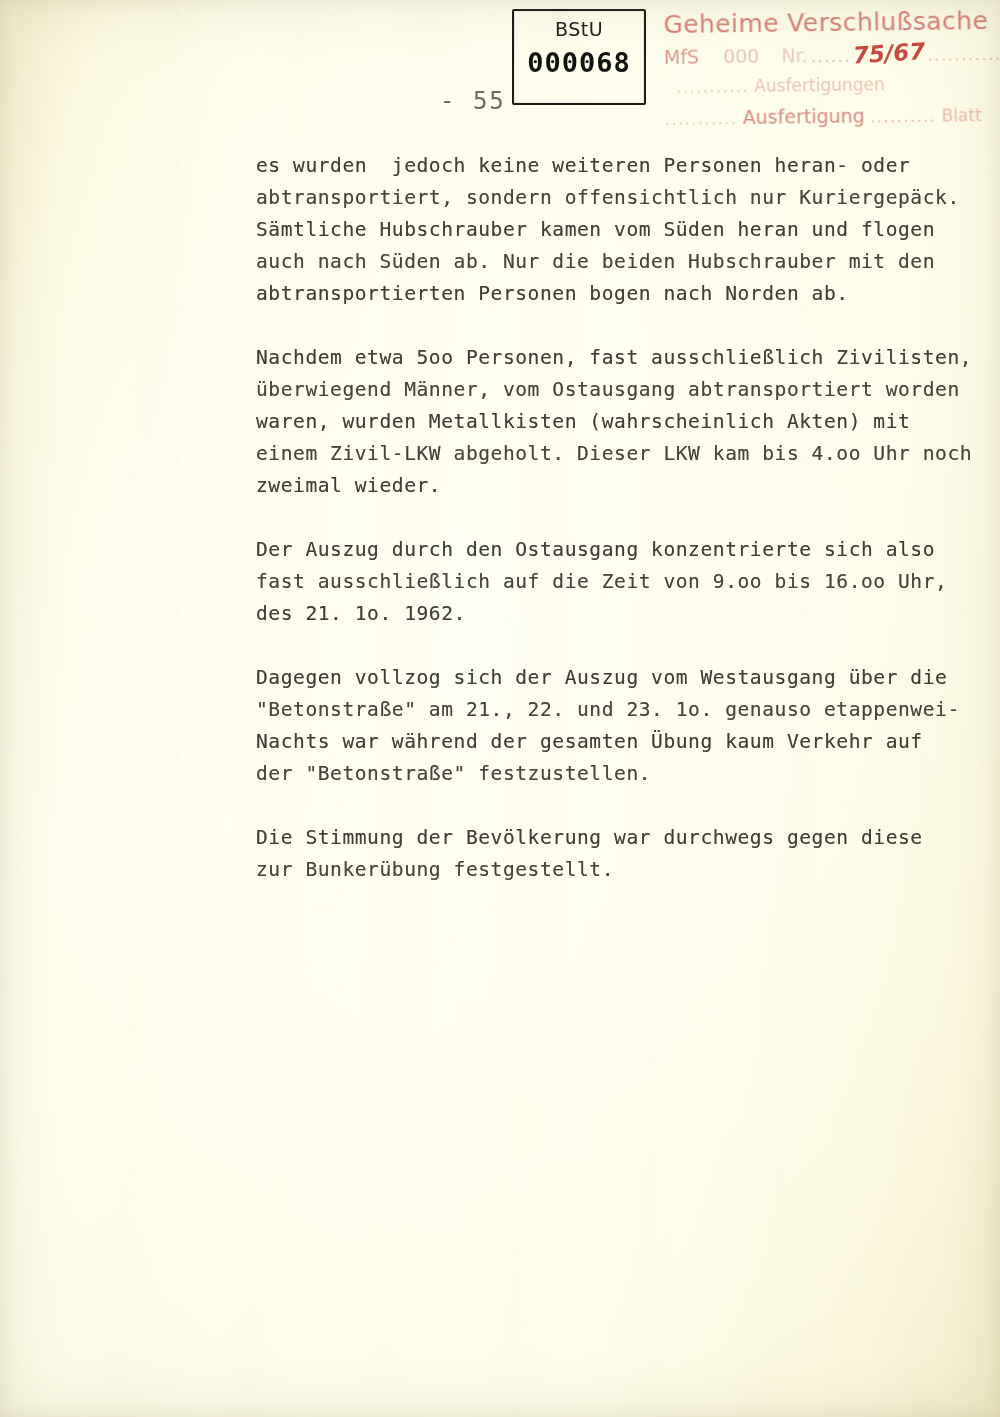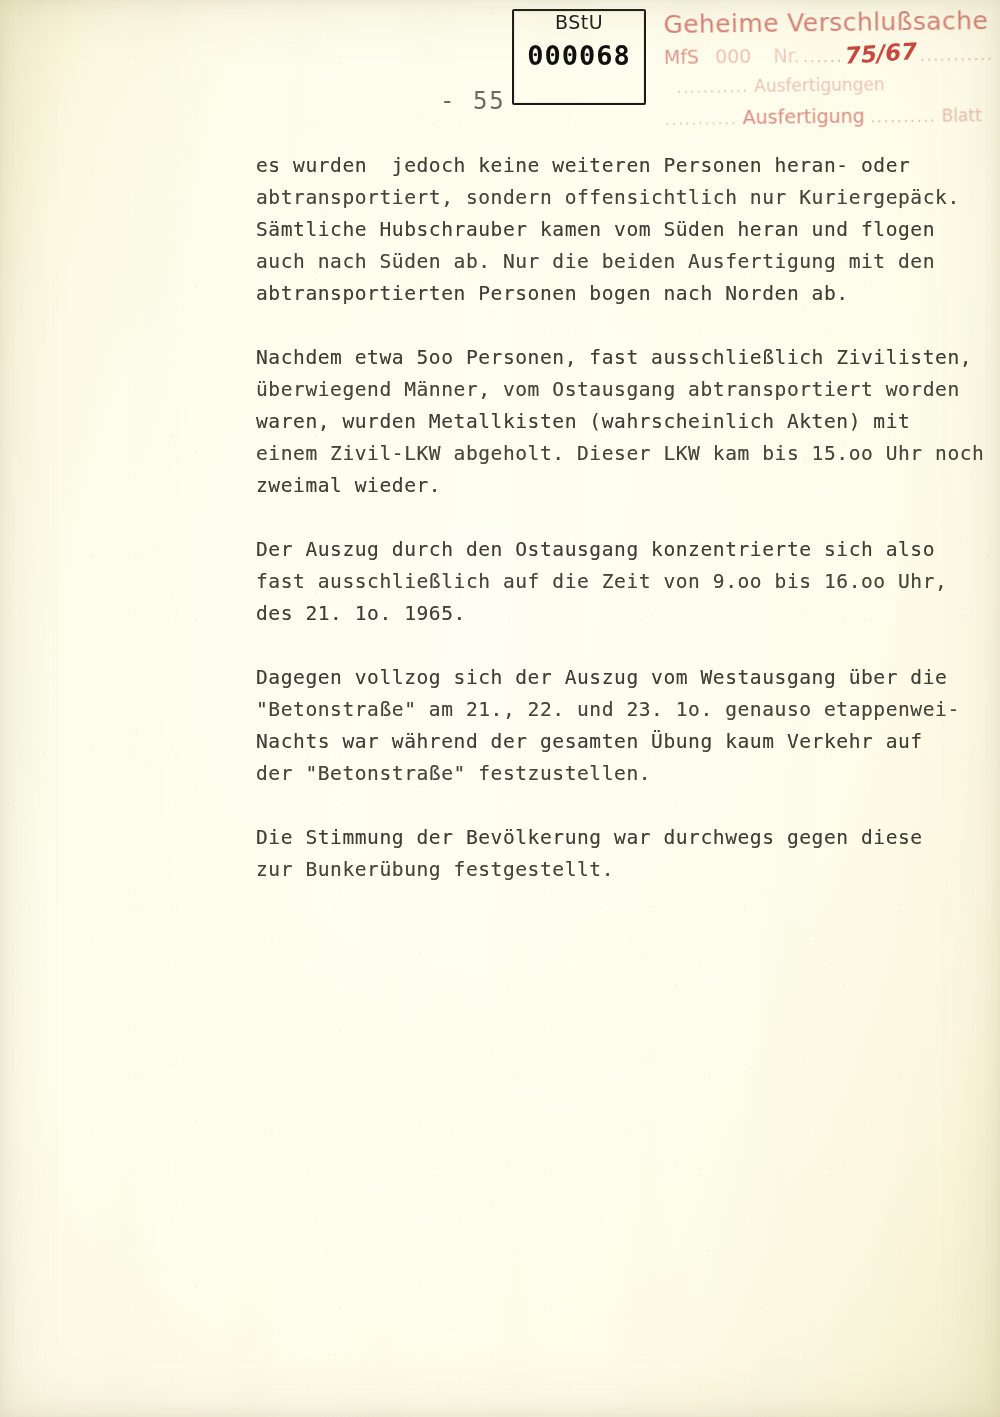--- a/index.html
+++ b/index.html
@@ -99,20 +99,21 @@
     flex-direction: column;
     align-items: center;
     justify-content: flex-start;
     box-shadow: inset 0 0 0 1px rgba(0,0,0,.06);
   }
   #bstu-stamp .bstu-label {
     font-family: "DejaVu Sans", sans-serif;
     font-size: 19px;
     letter-spacing: .5px;
     color: #1c1c1a;
+    margin-top: 7px;
   }
   #bstu-stamp .bstu-number {
     font-family: "DejaVu Sans Mono", monospace;
     font-size: 27px;
     font-weight: 700;
     letter-spacing: 1px;
     color: #111110;
     margin-top: 7px;
   }
 
@@ -140,21 +141,21 @@
     white-space: nowrap;
   }
   #classification-stamp .cs-mfs {
     font-size: 19px;
     opacity: .52;
     filter: blur(.3px);
   }
   #classification-stamp .cs-000 {
     font-size: 19px;
     opacity: .30;
-    margin-left: 16px;
+    margin-left: 24px;
     filter: blur(.45px);
   }
   #classification-stamp .cs-nr {
     font-size: 19px;
     opacity: .26;
     margin-left: 22px;
     filter: blur(.5px);
   }
   #classification-stamp .cs-dots-a {
     font-size: 18px;
@@ -271,34 +272,34 @@
       <span class="tail">..........</span>
       <span class="blatt">Blatt</span>
     </div>
   </div>
 
   <div id="body-text">
       <div class="para">
         <div class="tline">es wurden  jedoch keine weiteren Personen heran- oder</div>
         <div class="tline">abtransportiert, sondern offensichtlich nur Kuriergepäck.</div>
         <div class="tline">Sämtliche Hubschrauber kamen vom Süden heran und flogen</div>
-        <div class="tline">auch nach Süden ab. Nur die beiden Ausfertigung mit den</div>
+        <div class="tline">auch nach Süden ab. Nur die beiden Hubschrauber mit den</div>
         <div class="tline">abtransportierten Personen bogen nach Norden ab.</div>
       </div>
       <div class="para">
         <div class="tline">Nachdem etwa 5oo Personen, fast ausschließlich Zivilisten,</div>
         <div class="tline">überwiegend Männer, vom Ostausgang abtransportiert worden</div>
         <div class="tline">waren, wurden Metallkisten (wahrscheinlich Akten) mit</div>
-        <div class="tline">einem Zivil-LKW abgeholt. Dieser LKW kam bis 15.oo Uhr noch</div>
+        <div class="tline">einem Zivil-LKW abgeholt. Dieser LKW kam bis 4.oo Uhr noch</div>
         <div class="tline">zweimal wieder.</div>
       </div>
       <div class="para">
         <div class="tline">Der Auszug durch den Ostausgang konzentrierte sich also</div>
         <div class="tline">fast ausschließlich auf die Zeit von 9.oo bis 16.oo Uhr,</div>
-        <div class="tline">des 21. 1o. 1965.</div>
+        <div class="tline">des 21. 1o. 1962.</div>
       </div>
       <div class="para">
         <div class="tline">Dagegen vollzog sich der Auszug vom Westausgang über die</div>
         <div class="tline">"Betonstraße" am 21., 22. und 23. 1o. genauso etappenwei-</div>
         <div class="tline">Nachts war während der gesamten Übung kaum Verkehr auf</div>
         <div class="tline">der "Betonstraße" festzustellen.</div>
       </div>
       <div class="para">
         <div class="tline">Die Stimmung der Bevölkerung war durchwegs gegen diese</div>
         <div class="tline">zur Bunkerübung festgestellt.</div>

